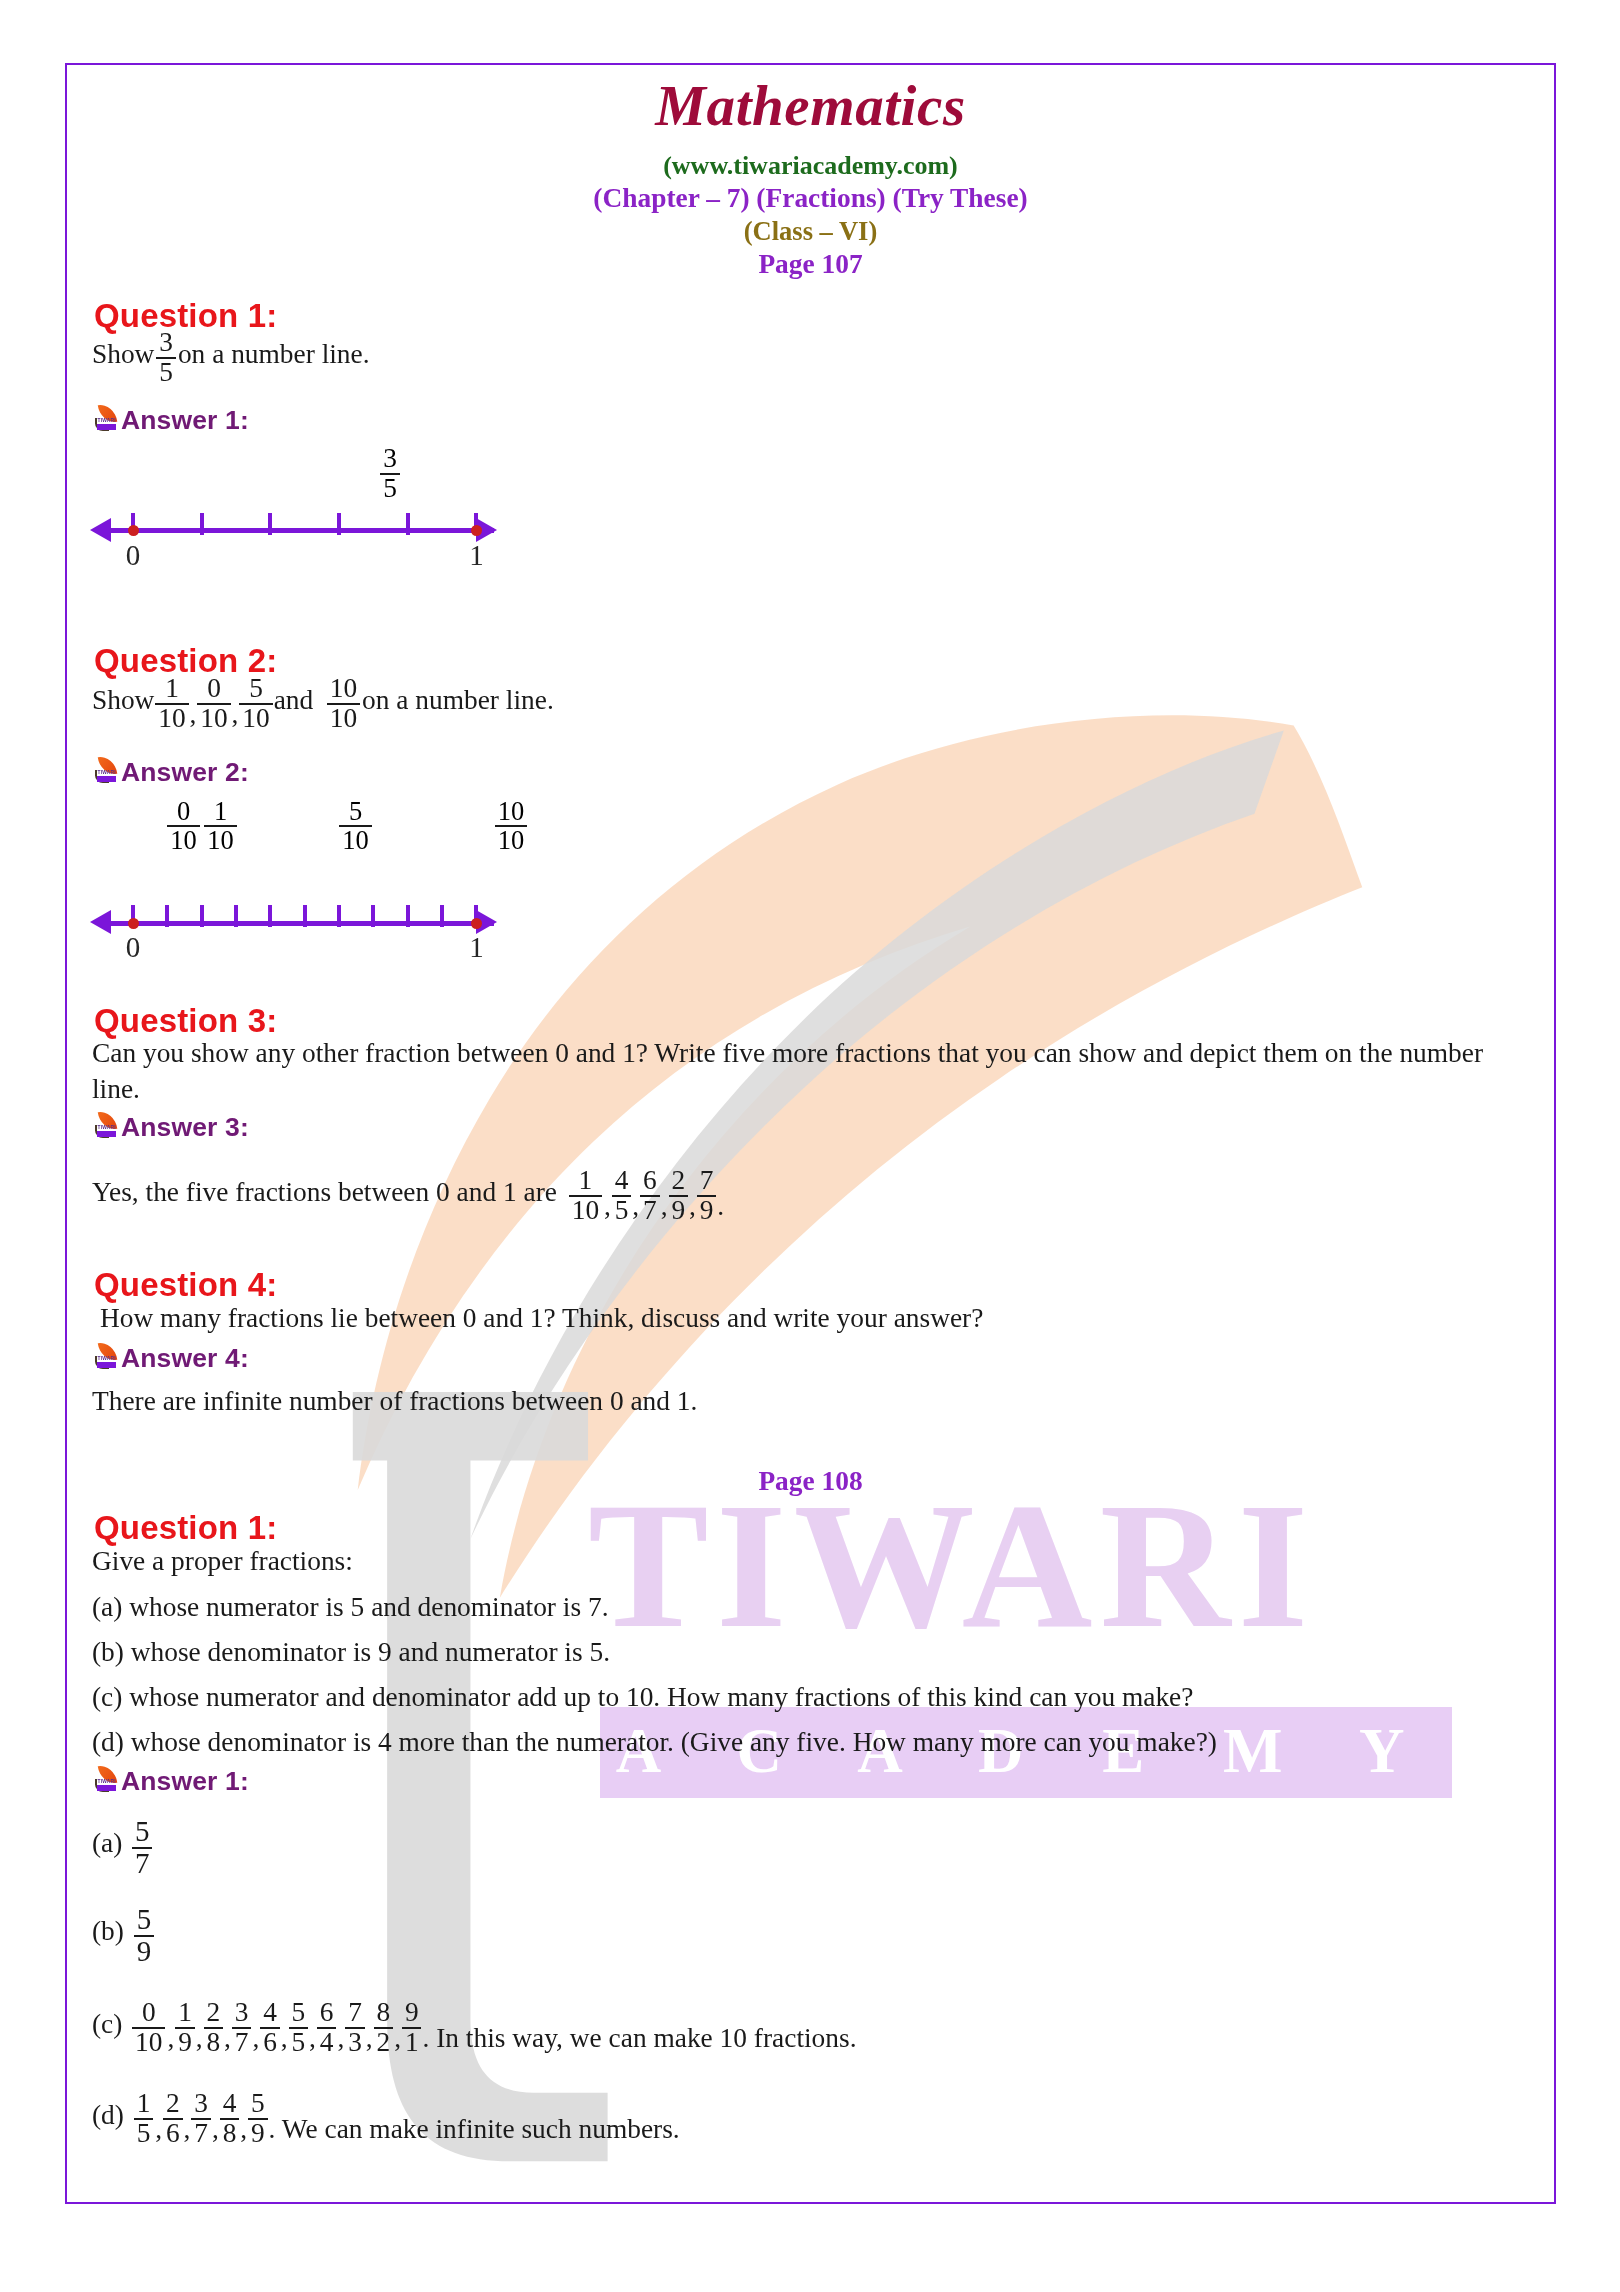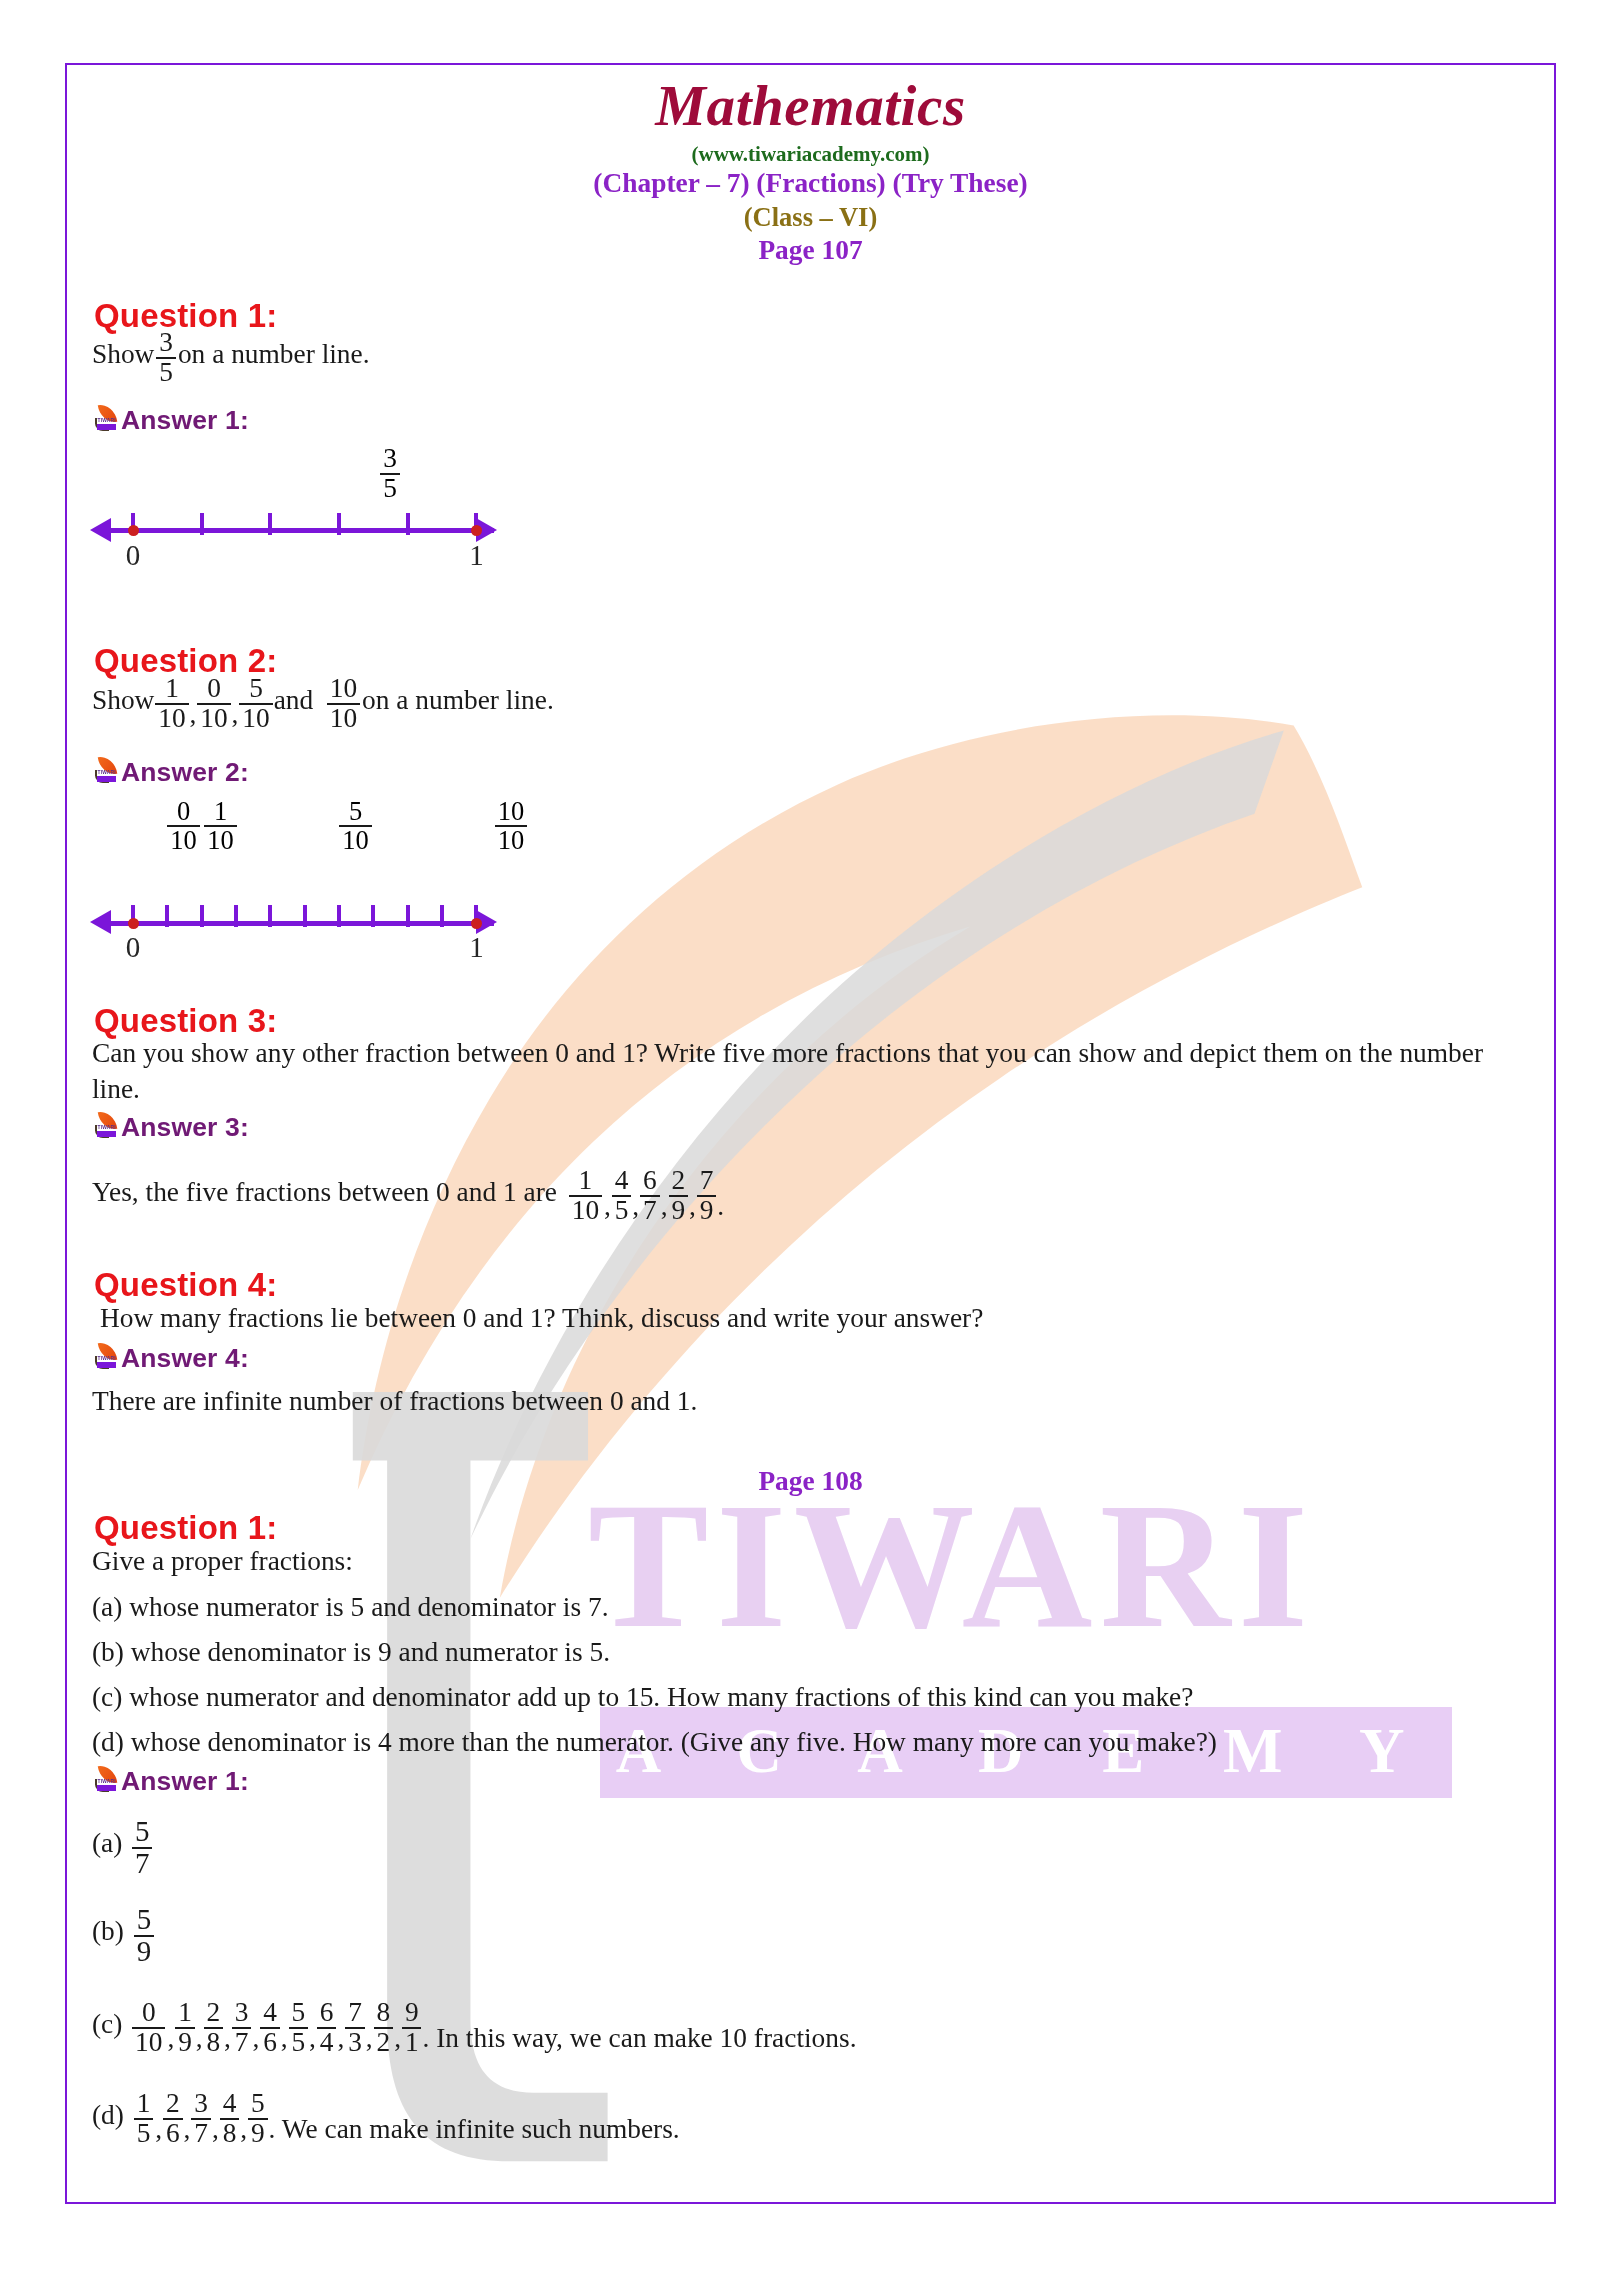--- a/index.html
+++ b/index.html
@@ -81,24 +81,24 @@
     font-style: italic;
     font-weight: bold;
     font-size: 57px;
     color: #9e0b3a;
     line-height: 1.05;
     letter-spacing: 0.01em;
   }
   #site-url {
     font-family: "Liberation Serif", serif;
     font-weight: bold;
-    font-size: 21px;
+    font-size: 26px;
     color: #1d6b1d;
     line-height: 1.22;
-    margin-top: 6px;
+    margin-top: 14px;
   }
   #chapter-line {
     font-family: "Liberation Serif", serif;
     font-weight: bold;
     font-size: 27.4px;
     color: #8b23c6;
     line-height: 1.22;
   }
   #class-line {
     font-family: "Liberation Serif", serif;
@@ -413,21 +413,21 @@
 
   <div class="page-marker" style="position:absolute; left:65px; top:1466px; width:1491px;">Page 108</div>
 
   <div style="position:absolute; left:94px; top:1509px;">
     <span class="q-label">Question 1:</span>
   </div>
   <div class="body-text" style="position:absolute; left:92px; top:1544px;">Give a proper fractions:</div>
 
   <div class="list-item" style="position:absolute; left:92px; top:1589px;">(a) whose numerator is 5 and denominator is 7.</div>
   <div class="list-item" style="position:absolute; left:92px; top:1634px;">(b) whose denominator is 9 and numerator is 5.</div>
-  <div class="list-item" style="position:absolute; left:92px; top:1679px;">(c) whose numerator and denominator add up to 15. How many fractions of this kind can you make?</div>
+  <div class="list-item" style="position:absolute; left:92px; top:1679px;">(c) whose numerator and denominator add up to 10. How many fractions of this kind can you make?</div>
   <div class="list-item" style="position:absolute; left:92px; top:1724px;">(d) whose denominator is 4 more than the numerator. (Give any five. How many more can you make?)</div>
 
   <div style="position:absolute; left:91px; top:1766px;">
     <span class="answer-icon">
       <span class="leaf"></span><span class="stem"></span><span class="logobar"></span><span class="logotxt">TIWARI</span>
     </span><span class="a-label">Answer 1:</span>
   </div>
 
   <div style="position:absolute; left:92px; top:1818px; white-space:nowrap;">
     <span class="body-text">(a)</span><span class="frac body-text" style="margin-left:9.8px; font-size:29px;"><span class="num">5</span><span class="den">7</span></span>

